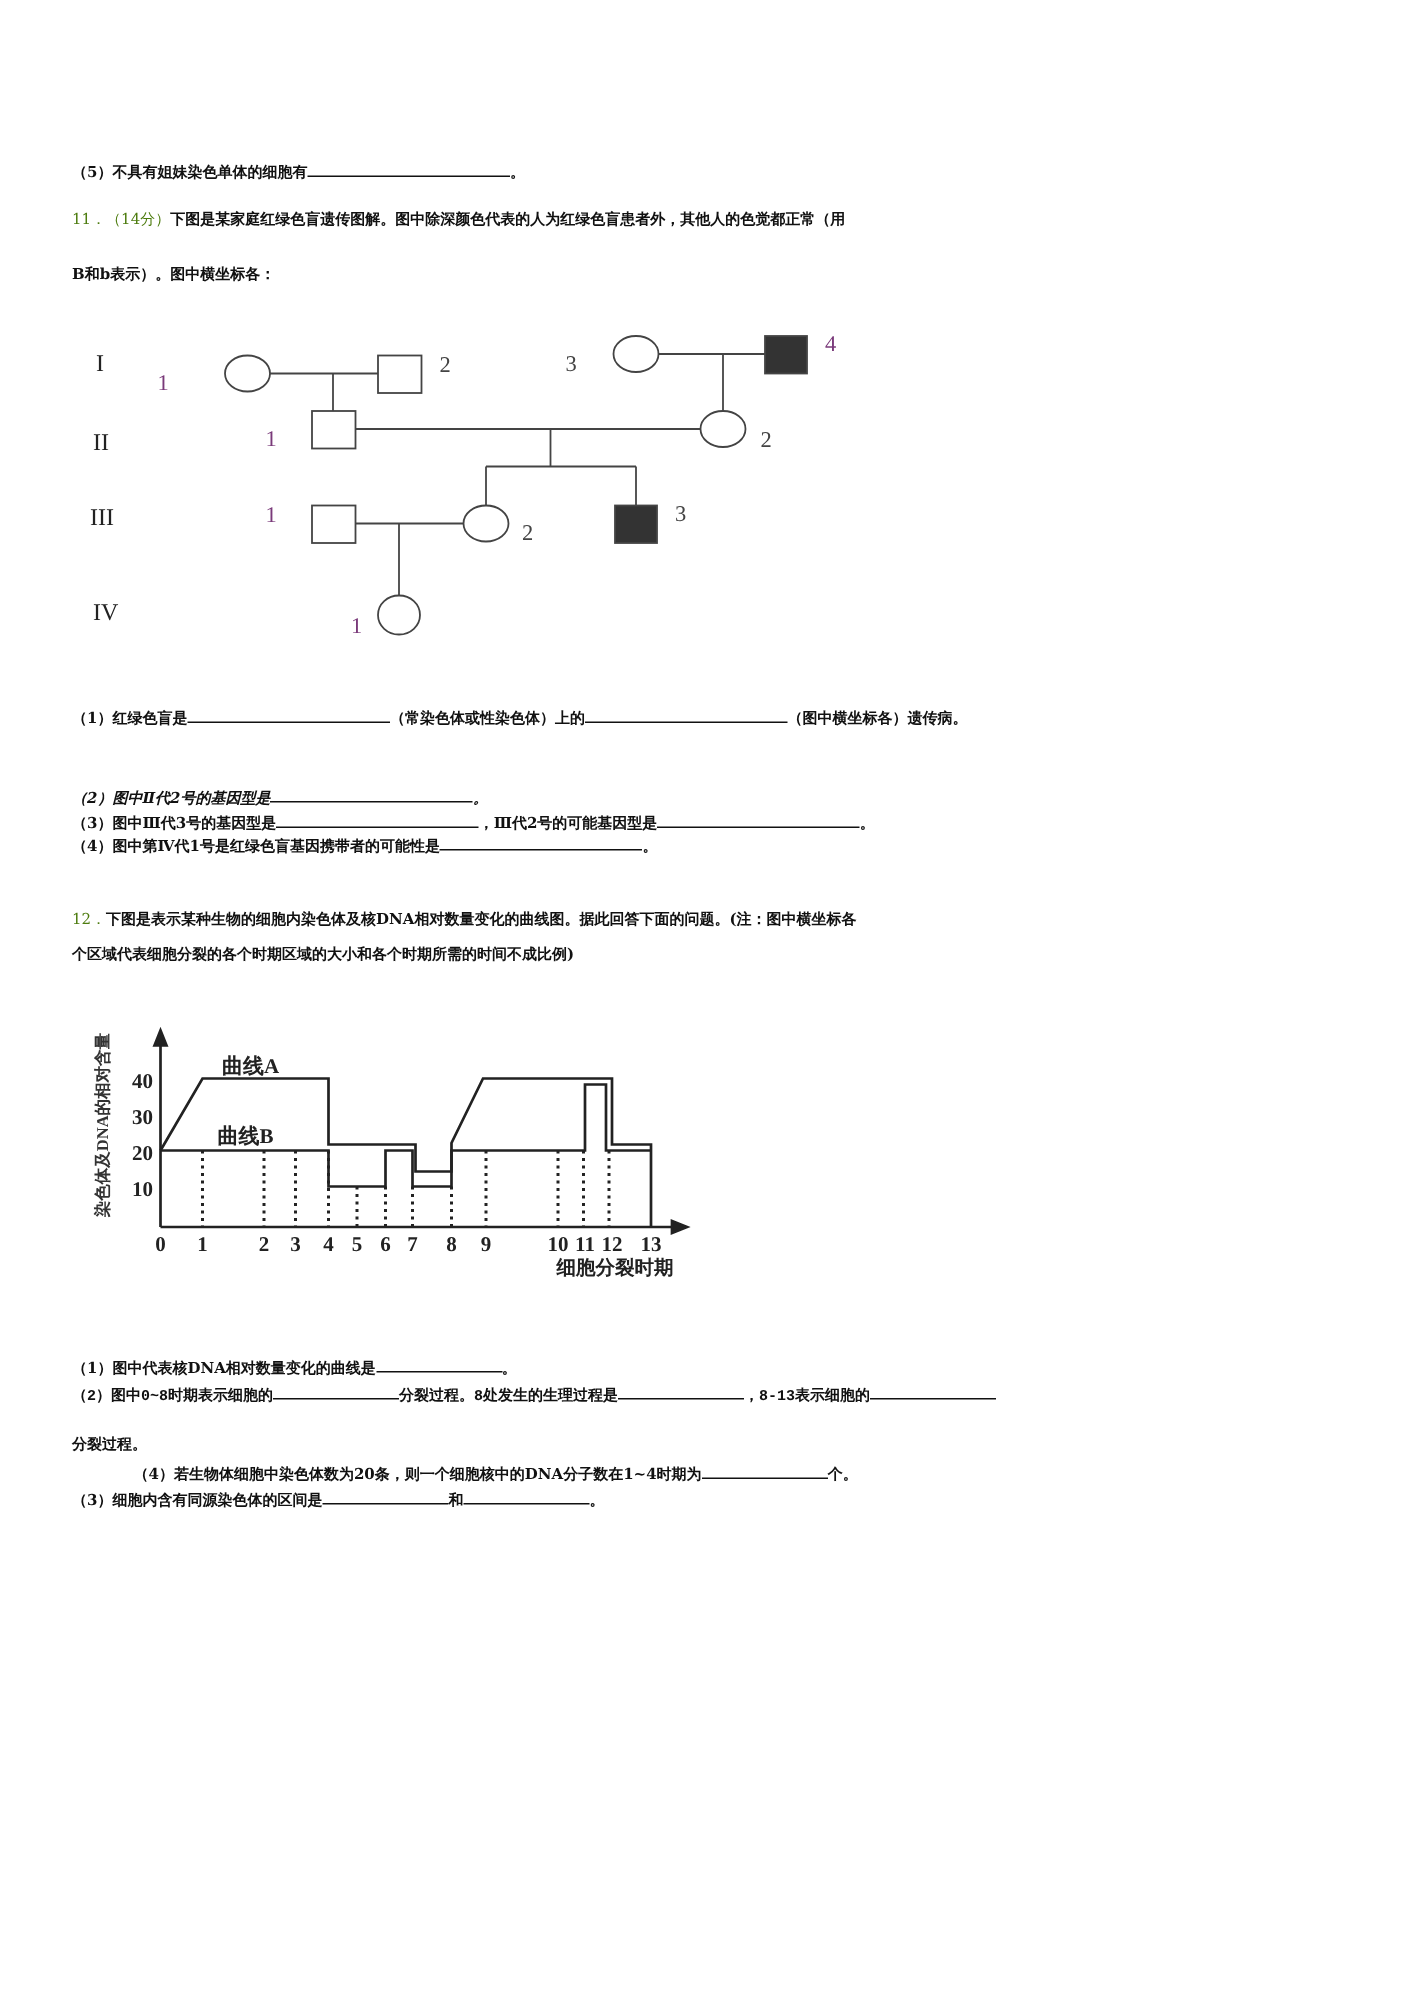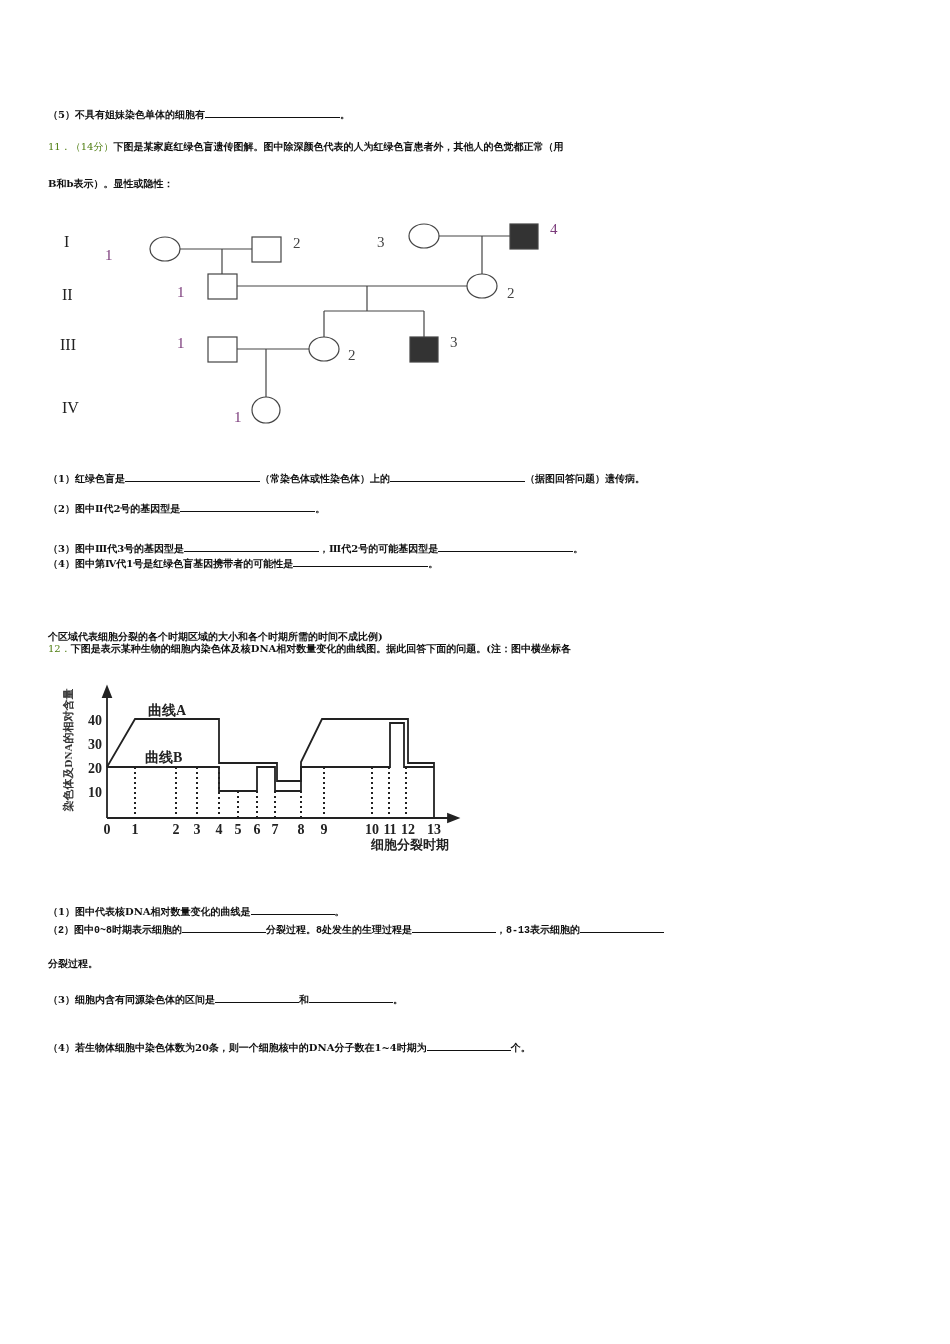--- a/index.html
+++ b/index.html
@@ -19,21 +19,21 @@
 </head>
 <body>
 
 <div class="line" style="top:102px;">
   <span>（5）不具有姐妹染色单体的细胞有</span><span class="blank b140"></span><span>。</span>
 </div>
 
 <div class="line" style="top:137px;">
   <span class="qnum">11．</span><span class="qnum">（14分）</span><span>下图是某家庭红绿色盲遗传图解。图中除深颜色代表的人为红绿色盲患者外，其他人的色觉都正常（用</span>
 </div>
-<div class="line" style="top:174px;">B和b表示）。显性或隐性：</div>
+<div class="line" style="top:174px;">B和b表示）。图中横坐标各：</div>
 
 <svg style="position:absolute;left:50px;top:215px;" width="520" height="220" viewBox="0 0 520 220">
   <g stroke="#444" stroke-width="1.2" fill="none">
 
     <ellipse cx="115" cy="34" rx="15" ry="12" fill="#fff"></ellipse>
     <line x1="130" y1="34" x2="202" y2="34"></line>
     <rect x="202" y="22" width="29" height="25" fill="#fff"></rect>
     <line x1="172" y1="34" x2="172" y2="59"></line>
 
     <ellipse cx="374" cy="21" rx="15" ry="12" fill="#fff"></ellipse>
@@ -69,33 +69,33 @@
   <text class="ped-label purple" x="500" y="19">4</text>
   <text class="ped-label purple" x="127" y="82">1</text>
   <text class="ped-label gray" x="457" y="83">2</text>
   <text class="ped-label purple" x="127" y="133">1</text>
   <text class="ped-label gray" x="298" y="145">2</text>
   <text class="ped-label gray" x="400" y="132">3</text>
   <text class="ped-label purple" x="184" y="207">1</text>
 </svg>
 
 <div class="line" style="top:466px;">
-  <span>（1）红绿色盲是</span><span class="blank b140"></span><span>（常染色体或性染色体）上的</span><span class="blank b140"></span><span>（据图回答问题）遗传病。</span>
+  <span>（1）红绿色盲是</span><span class="blank b140"></span><span>（常染色体或性染色体）上的</span><span class="blank b140"></span><span>（图中横坐标各）遗传病。</span>
 </div>
-<div class="line" style="top:496px;">
+<div class="line" style="top:519px;font-style:italic;">
   <span>（2）图中Ⅱ代2号的基因型是</span><span class="blank b140"></span><span>。</span>
 </div>
 <div class="line" style="top:536px;">
   <span>（3）图中Ⅲ代3号的基因型是</span><span class="blank b140"></span><span>，Ⅲ代2号的可能基因型是</span><span class="blank b140"></span><span>。</span>
 </div>
 <div class="line" style="top:551px;">
   <span>（4）图中第Ⅳ代1号是红绿色盲基因携带者的可能性是</span><span class="blank b140"></span><span>。</span>
 </div>
 
-<div class="line" style="top:604px;margin-top:35px;">
+<div class="line" style="top:604px;">
   <span class="qnum">12．</span><span>下图是表示某种生物的细胞内染色体及核DNA相对数量变化的曲线图。据此回答下面的问题。(注：图中横坐标各</span>
 </div>
 <div class="line" style="top:627px;">个区域代表细胞分裂的各个时期区域的大小和各个时期所需的时间不成比例)</div>
 
 <svg style="position:absolute;left:50px;top:680px;" width="420" height="175" viewBox="0 0 420 175">
 
   <text x="0" y="0" transform="translate(22,70) rotate(-90)" text-anchor="middle" font-size="11" font-weight="bold" fill="#333">染色体及DNA的相对含量</text>
 
   <g stroke="#222" stroke-width="1.8" fill="#222">
     <line x1="57" y1="138" x2="57" y2="14"></line>
@@ -155,15 +155,15 @@
 <div class="line" style="top:883px;margin-top:16px;">
   <span>（1）图中代表核DNA相对数量变化的曲线是</span><span class="blank b85"></span><span>。</span>
 </div>
 <div class="line" style="top:917px;font-family:Liberation Mono, monospace;">
   <span>（2）图中0~8时期表示细胞的</span><span class="blank b85"></span><span>分裂过程。8处发生的生理过程是</span><span class="blank b85"></span><span>，8-13表示细胞的</span><span class="blank b85"></span>
 </div>
 <div class="line" style="top:954px;">分裂过程。</div>
 <div class="line" style="top:987px;">
   <span>（3）细胞内含有同源染色体的区间是</span><span class="blank b85"></span><span>和</span><span class="blank b85"></span><span>。</span>
 </div>
-<div class="line" style="top:1035px;">
+<div class="line" style="top:970px;margin-left:41px;">
   <span>（4）若生物体细胞中染色体数为20条，则一个细胞核中的DNA分子数在1~4时期为</span><span class="blank b85"></span><span>个。</span>
 </div>
 
 </body></html>

